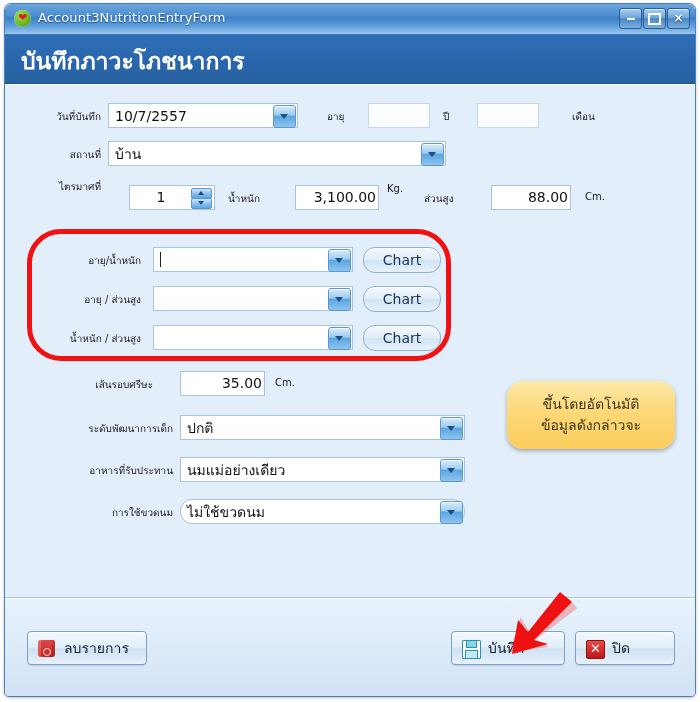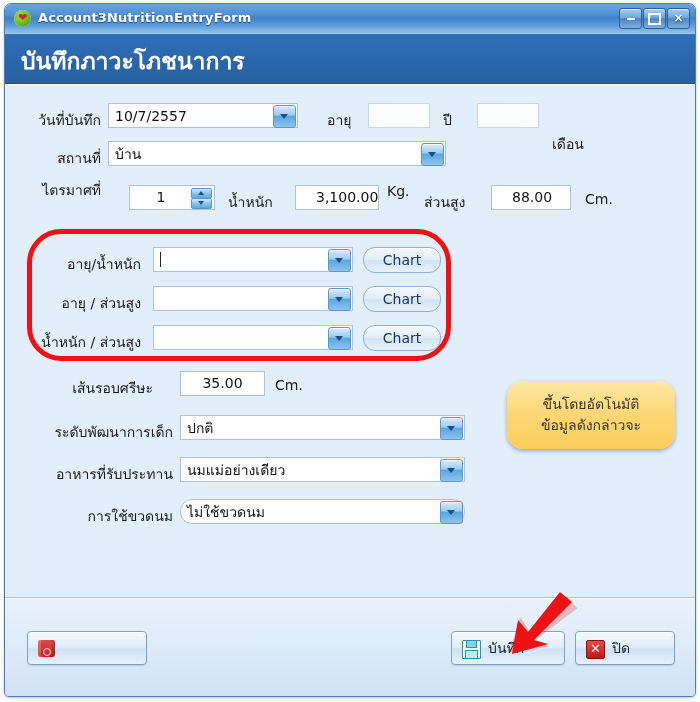--- a/index.html
+++ b/index.html
@@ -60,21 +60,20 @@
   }
   #title-text {
     position: absolute;
     left: 33px;
     top: 6px;
     font-size: 13px;
     color: #ffffff;
     text-shadow: 0 1px 1px rgba(0,40,90,.65);
     letter-spacing: .1px;
     white-space: nowrap;
-    font-weight: bold;
   }
   .wbtn {
     position: absolute;
     top: 4px;
     width: 21px;
     height: 19px;
     border: 1px solid #2f5f96;
     border-radius: 3px;
     background: linear-gradient(to bottom, #a9cff0 0%, #6ea6dc 45%, #4b86c4 52%, #7db0e0 100%);
     box-shadow: inset 0 1px 0 rgba(255,255,255,.55);
@@ -129,39 +128,39 @@
 
   
   #footer {
     position: relative;
     height: 100px;
     background: linear-gradient(to bottom, #e8f2fc 0%, #dbe9f8 60%, #cfe1f4 100%);
     border-top: 1px solid #ffffff;
   }
   .lbl {
     position: absolute;
-    font-size: 14px;
+    font-size: 10px;
     color: #1a1a1a;
     white-space: nowrap;
   }
   .lbl.right { text-align: right; }
 
   .txtbox {
     position: absolute;
     box-sizing: border-box;
     background: #ffffff;
     border: 1px solid #a9c4e0;
     font-size: 14px;
     color: #111;
     padding: 2px 6px;
     line-height: 19px;
     white-space: nowrap;
     overflow: hidden;
   }
-  .txtbox.num { text-align: center; padding: 2px 20px; }
+  .txtbox.num { text-align: right; padding: 2px 2px; }
   .txtbox.empty { background: #fbfdff; border-color: #c3d8ec; }
 
   .combo {
     position: absolute;
     box-sizing: border-box;
     background: #ffffff;
     border: 1px solid #a9c4e0;
     height: 25px;
   }
   .combo .val {
@@ -402,21 +401,21 @@
     <div class="lbl right" style="left:18px; top:24px; width:78px;">วันที่บันทึก</div>
     <div class="combo" style="left:103px; top:18px; width:190px;">
       <span class="val">10/7/2557</span>
       <span class="caret"></span>
     </div>
 
     <div class="lbl" style="left:322px; top:24px;">อายุ</div>
     <div class="txtbox num empty" style="left:363px; top:18px; width:62px; height:25px;"></div>
     <div class="lbl" style="left:438px; top:24px;">ปี</div>
     <div class="txtbox num empty" style="left:472px; top:18px; width:62px; height:25px;"></div>
-    <div class="lbl" style="left:547px; top:24px;margin-top:24px;">เดือน</div>
+    <div class="lbl" style="left:567px; top:24px;">เดือน</div>
 
     <div class="lbl right" style="left:18px; top:62px; width:78px;">สถานที่</div>
     <div class="combo" style="left:103px; top:56px; width:338px;">
       <span class="val">บ้าน</span>
       <span class="caret"></span>
     </div>
 
     <div class="lbl right" style="left:10px; top:94px; width:86px;">ไตรมาศที่</div>
     <div class="spin" style="left:124px; top:100px; width:86px;">
       <span class="val">1</span>
@@ -489,20 +488,21 @@
 
     <div id="callout" style="left:502px; top:296px; width:168px; height:68px;">
       <div>ขึ้นโดยอัตโนมัติ</div>
       <div>ข้อมูลดังกล่าวจะ</div>
     </div>
   </div>
 
   <div id="footer">
     <div class="fbtn" style="left:22px; top:32px; width:120px;">
       <span class="icon ico-trash"></span>
+      <span class="ftext">ลบรายการ</span>
     </div>
 
     <div class="fbtn" style="left:446px; top:32px; width:114px;">
       <span class="icon ico-save"></span>
       <span class="ftext">บันทึก</span>
     </div>
 
     <div class="fbtn" style="left:570px; top:32px; width:100px;">
       <span class="icon ico-x">✕</span>
       <span class="ftext">ปิด</span>

